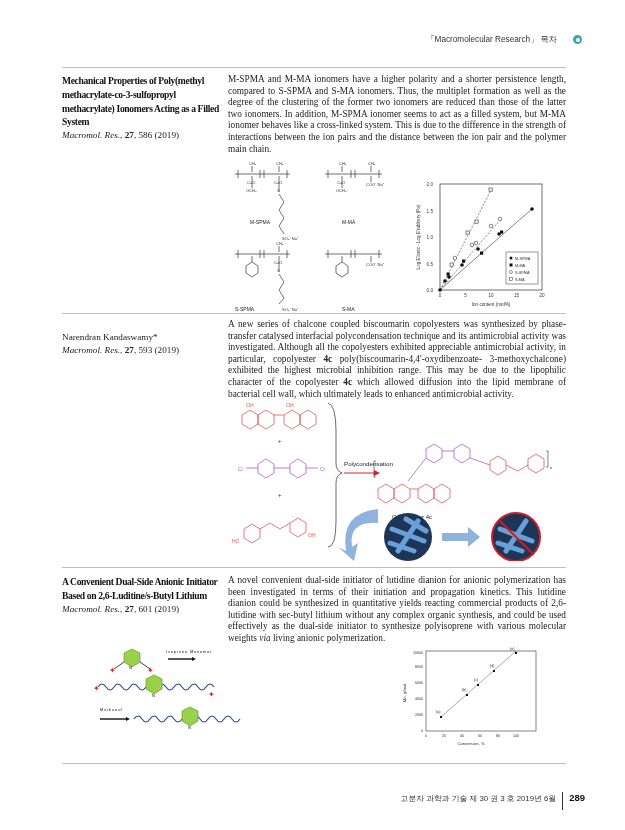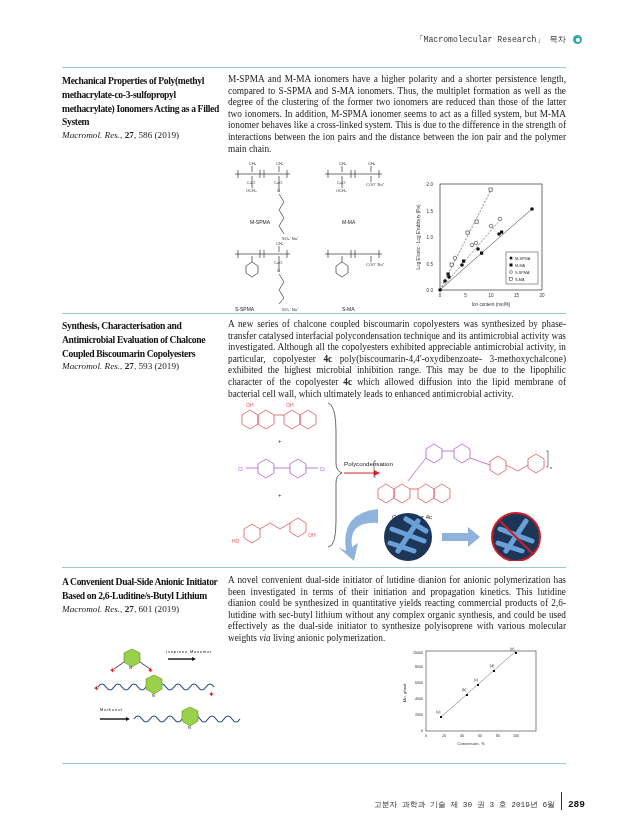--- a/index.html
+++ b/index.html
@@ -1,38 +1,38 @@
 <!DOCTYPE html>
 <html><head>
 <meta charset="utf-8">
 <style>
   * { box-sizing: border-box; margin: 0; padding: 0; }
   html, body { width: 625px; height: 830px; background: #ffffff; overflow: hidden; }
   body { position: relative; font-family: "Liberation Serif", serif; color: #1a1a1a; }
 
-  .header { position: absolute; top: 34px; right: 43px; font-family: Liberation Mono, monospace; font-size: 8.2px; color: #333; display: flex; align-items: center; gap: 7px; }
+  .header { position: absolute; top: 34px; right: 43px; font-family: Liberation Sans, sans-serif; font-size: 8.2px; color: #333; display: flex; align-items: center; gap: 16px; }
   .header .badge { width: 9px; height: 9px; border-radius: 50%; background: #3aa8a8; display: inline-block; position: relative; }
   .header .badge::after { content: ""; position: absolute; left: 2.5px; top: 2.5px; width: 4px; height: 4px; border-radius: 50%; background: #fff; }
 
   .rule { position: absolute; left: 62px; width: 504px; height: 1px; background: #9fcbd0; }
 
   .section { position: absolute; left: 62px; width: 504px; }
   .left { position: absolute; left: 0; top: 0; width: 160px; }
   .right { position: absolute; left: 166px; top: 0; width: 338px; }
 
   .title { font-weight: bold; font-size: 9.6px; line-height: 13.8px; letter-spacing: -0.35px; color: #111; }
   .authors { font-size: 9.2px; line-height: 13.4px; margin-top: 12px; color: #222; }
   .cite { font-size: 9.2px; line-height: 12px; color: #222; }
   .cite i { font-style: italic; }
   .abstract { font-size: 9.3px; line-height: 11.6px; text-align: justify; color: #222; }
 
   .fig { position: absolute; }
   svg text { font-family: "Liberation Sans", sans-serif; }
 
-  .footer { position: absolute; top: 792px; right: 40px; display: flex; align-items: flex-end; font-family: Liberation Mono, monospace; }
+  .footer { position: absolute; top: 792px; right: 40px; display: flex; align-items: flex-start; font-family: Liberation Sans, sans-serif; }
   .footer .journal { font-size: 7.8px; color: #333; padding-right: 6px; padding-top: 1px; }
   .footer .bar { width: 1px; background: #333; height: 18px; }
   .footer .pg { font-size: 9.5px; font-weight: bold; color: #111; padding-left: 6px; }
 </style>
 </head>
 <body>
 
 <div class="header">
   <span>「Macromolecular Research」 목차</span>
   <span class="badge"></span>
@@ -177,21 +177,21 @@
         <text x="105" y="99.5">S-SPMA</text>
       <rect x="99.5" y="103.5" width="3" height="3" fill="#fff" stroke="#333" stroke-width="0.5"></rect>
         <text x="105" y="106.5">S-MA</text>
     </g>
   </svg>
 </div>
 
 <div class="rule" style="top:313px"></div>
 <div class="section" style="top:319px; height:240px">
   <div class="left">
-    <div class="title">Synthesis, Characterisation and Antimicrobial Evaluation of Chalcone Coupled Biscoumarin Copolyesters</div>
+    <div class="authors">Narendran Kandaswamy*</div>
     <div class="cite">
       <i>Macromol. Res.</i>, <b>27</b><span>, 593 (2019)</span>
     </div>
   </div>
   <div class="right">
     <div class="abstract"><span>A new series of chalcone coupled biscoumarin copolyesters was synthesized by phase-transfer catalysed interfacial polycondensation technique and its antimicrobial activity was investigated. Although all the copolyesters exhibited appreciable antimicrobial activity, in particular, copolyester </span><b>4c</b><span> poly(biscoumarin-4,4'-oxydibenzoate- 3-methoxychalcone) exhibited the highest microbial inhibition range. This may be due to the lipophilic character of the copolyester </span><b>4c</b><span> which allowed diffusion into the lipid membrane of bacterial cell wall, which ultimately leads to enhanced antimicrobial activity.</span></div>
   </div>
 
   <svg class="fig" style="left:166px; top:82px" width="338" height="160" viewBox="0 0 338 160">
 

